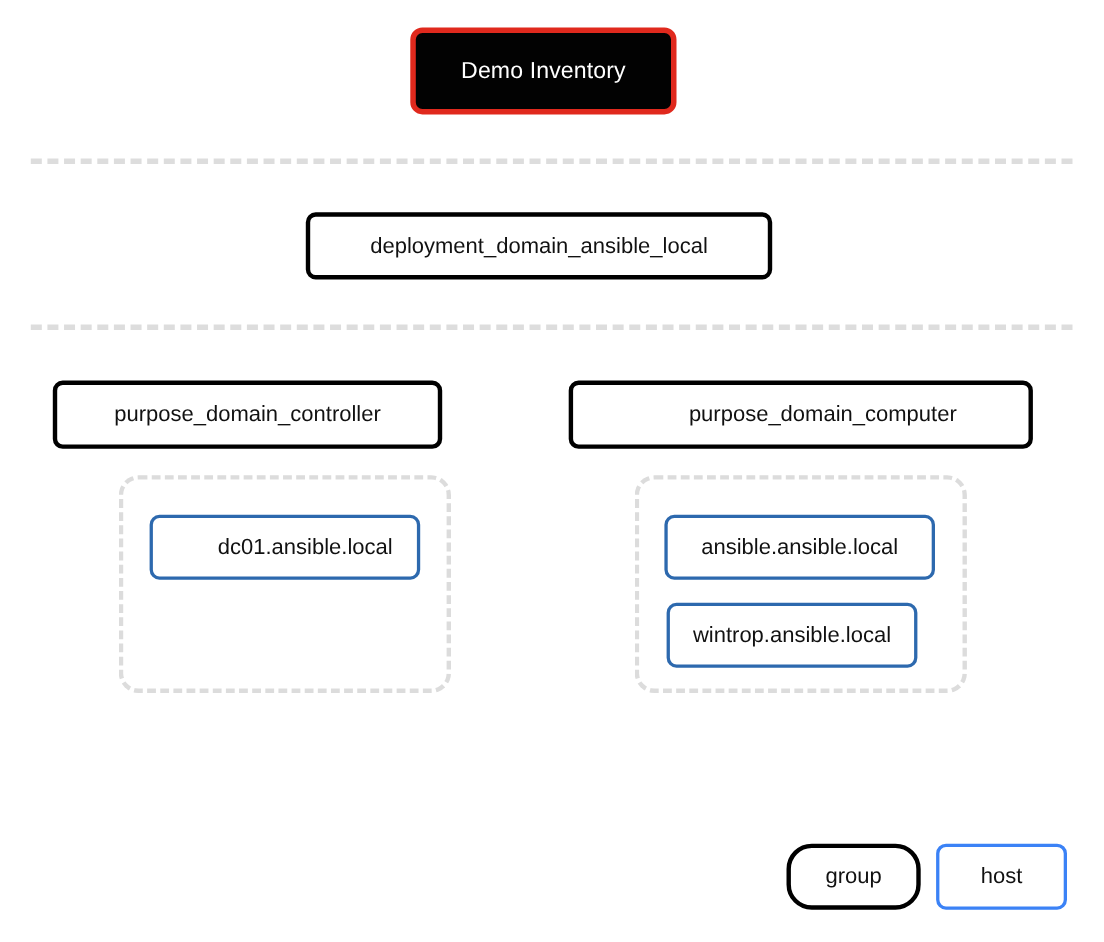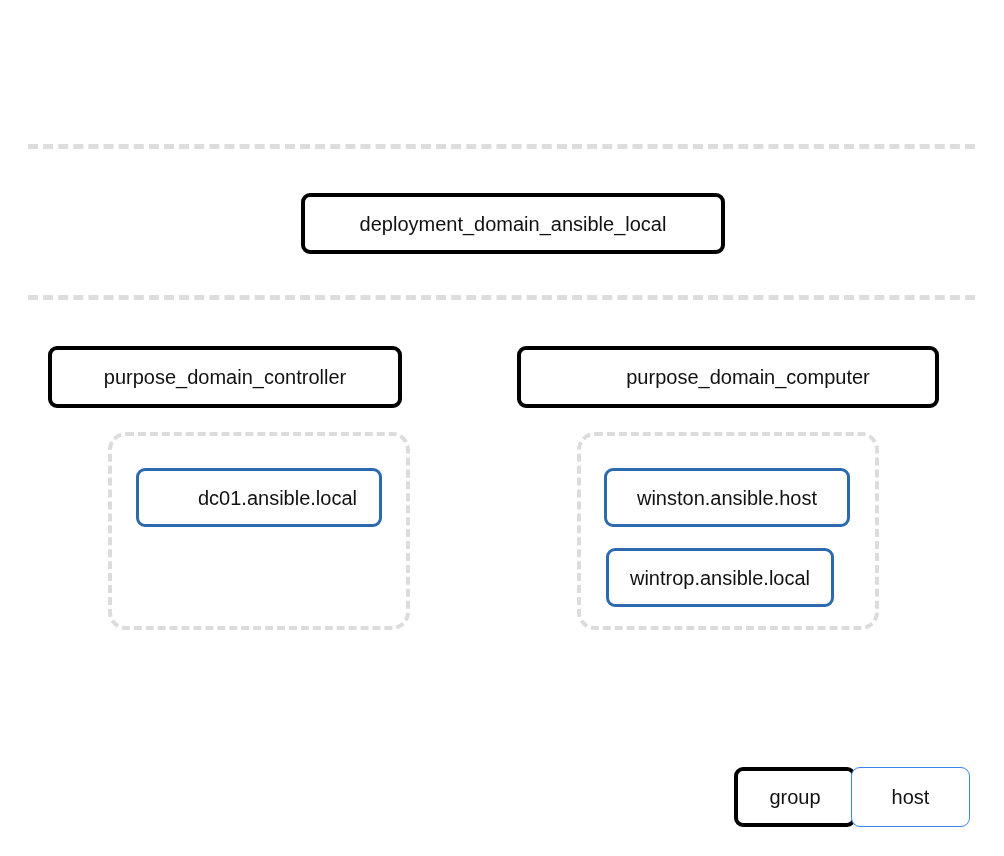--- a/index.html
+++ b/index.html
@@ -61,21 +61,21 @@
     display: flex;
     align-items: center;
     justify-content: center;
     background: #ffffff;
     border-radius: 9px;
     font-size: 20px;
     color: #111111;
     white-space: nowrap;
   }
   .legend-group { border: 4px solid #000000; }
-  .legend-host  { border: 1px solid #3b82f6; border-radius: 9px; }
+  .legend-host  { border: 3px solid #3b82f6; border-radius: 9px; }
 
   
   .rank-sep {
     position: absolute;
     height: 0;
     border-top: 5px dashed #dddddd;
   }
 
   
   .cluster {
@@ -84,24 +84,27 @@
     border: 4px dashed #dcdcdc;
     border-radius: 18px;
     background: transparent;
   }
 </style>
 </head>
 <body>
 
 <div id="canvas">
 
+  <div class="node node-root" style="left:373px; top:25px; width:242px; height:79px;">
+    <span>Demo Inventory</span>
+  </div>
 
   <div class="rank-sep" style="left:28px; top:144px; width:947px;"></div>
 
-  <div class="node node-group" style="left:278px; top:193px; width:424px; height:61px;margin-left:23px;">
+  <div class="node node-group" style="left:278px; top:193px; width:424px; height:61px;">
     <span>deployment_domain_ansible_local</span>
   </div>
 
   <div class="rank-sep" style="left:28px; top:295px; width:947px;"></div>
 
   <div class="node node-group" style="left:48px; top:346px; width:354px; height:62px;">
     <span>purpose_domain_controller</span>
   </div>
 
   <div class="node node-group" style="left:517px; top:346px; width:422px; height:62px;padding-left:40px;">
@@ -110,28 +113,28 @@
 
   <div class="cluster" style="left:108px; top:432px; width:302px; height:198px;"></div>
 
   <div class="node node-host" style="left:136px; top:468px; width:246px; height:59px;padding-left:37px;">
     <span>dc01.ansible.local</span>
   </div>
 
   <div class="cluster" style="left:577px; top:432px; width:302px; height:198px;"></div>
 
   <div class="node node-host" style="left:604px; top:468px; width:246px; height:59px;">
-    <span>winston.ansible.host</span>
+    <span>ansible.ansible.local</span>
   </div>
 
   <div class="node node-host" style="left:606px; top:548px; width:228px; height:59px;">
     <span>wintrop.ansible.local</span>
   </div>
 
-  <div class="legend-box legend-group" style="left:734px; top:767px; width:122px; height:60px;">
+  <div class="legend-box legend-group" style="left:715px; top:767px; width:122px; height:60px;border-radius:23px;">
     <span>group</span>
   </div>
 
   <div class="legend-box legend-host" style="left:851px; top:767px; width:119px; height:60px;">
     <span>host</span>
   </div>
 
 </div>
 
 </body></html>

